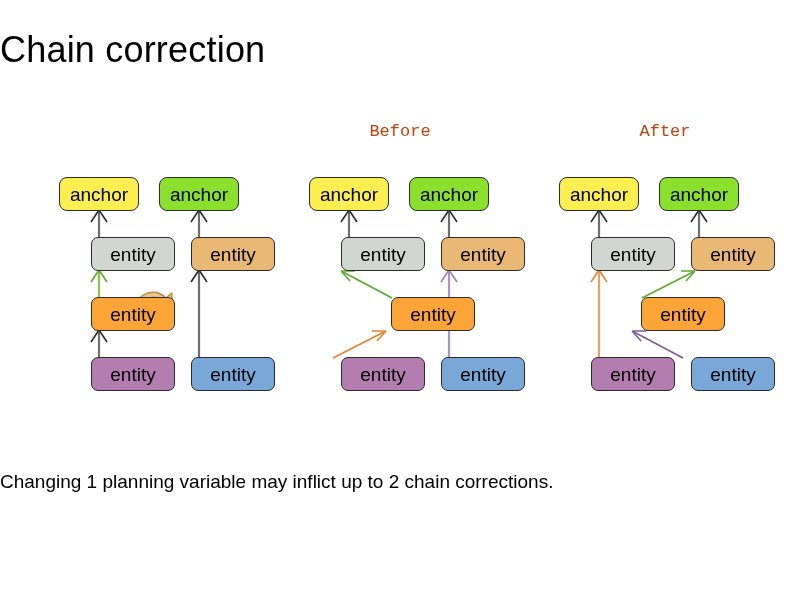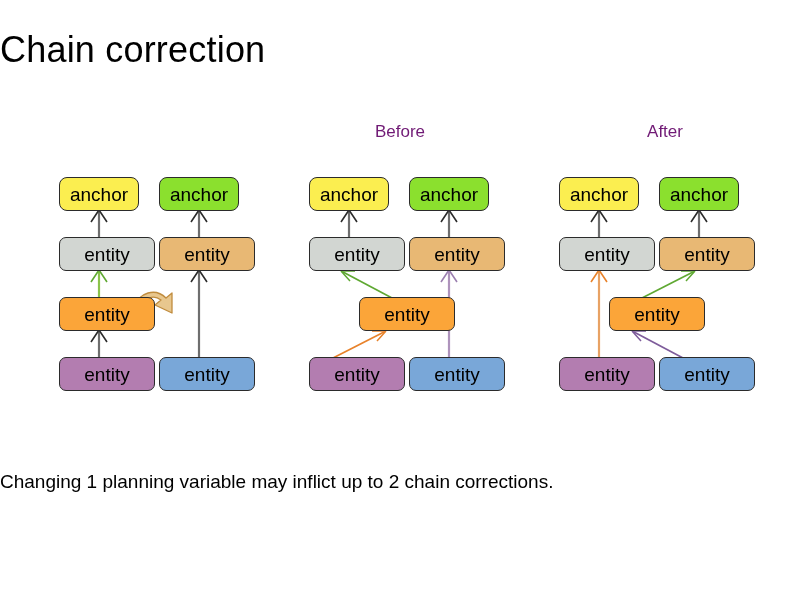--- a/index.html
+++ b/index.html
@@ -37,21 +37,22 @@
   }
 
   
   .section-caption {
     position: absolute;
     top: 120px;
     width: 160px;
     text-align: center;
     font-size: 17px;
     line-height: 24px;
-    color: #701a75;
+    color: #c2410c;
+    font-family: Liberation Mono, monospace;
   }
   #caption-before { left: 320px; }
   #caption-after  { left: 585px; }
 
   
   #bottom-caption {
     position: absolute;
     left: 0;
     top: 468px;
     width: 800px;
@@ -71,21 +72,21 @@
     display: flex;
     align-items: center;
     justify-content: center;
     font-size: 19px;
     line-height: 19px;
     color: #000000;
     white-space: nowrap;
     z-index: 5;
   }
   .node.w-anchor { width: 80px; border-radius: 8px; }
-  .node.w-entity { width: 96px; }
+  .node.w-entity { width: 84px; margin-left: 32px; }
 
   .c-anchor-yellow { background: #FBEE50; }
   .c-anchor-green  { background: #8BE02E; }
   .c-gray          { background: #D2D6D2; }
   .c-tan           { background: #E8B874; }
   .c-orange        { background: #FBA539; }
   .c-purple        { background: #B37DB0; }
   .c-blue          { background: #79A7D8; }
 
   

